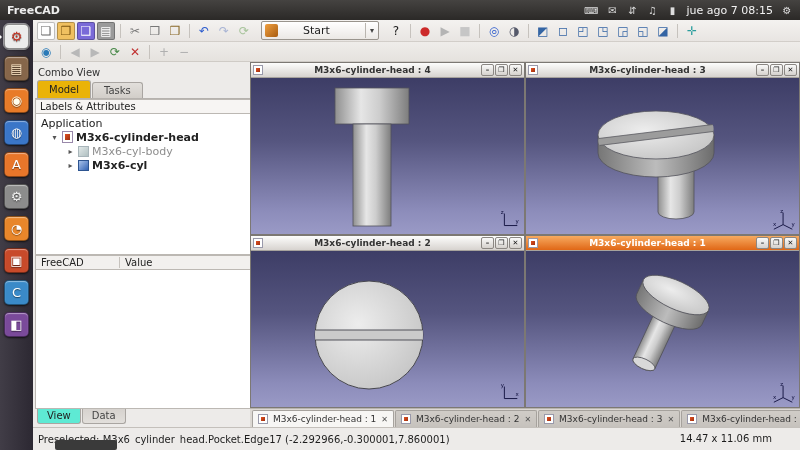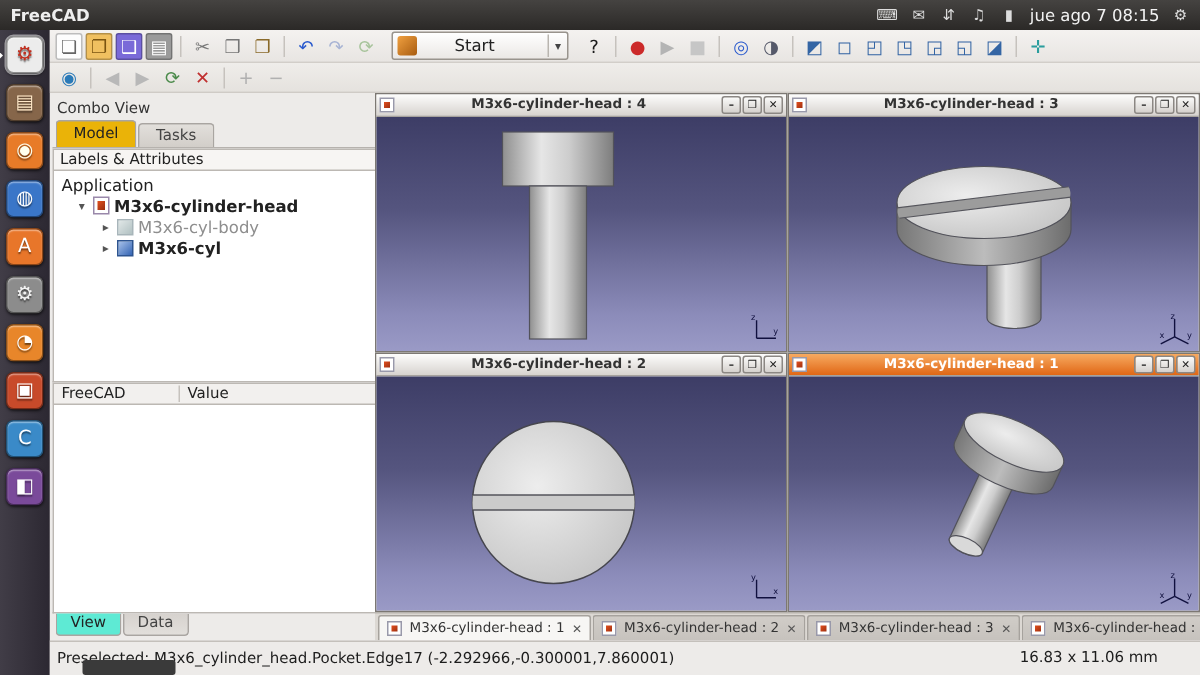--- a/index.html
+++ b/index.html
@@ -412,16 +412,16 @@
     </div>
     <div class="mtab">
       <span class="fcico"></span>
       <span>M3x6-cylinder-head : 4</span>
 
     </div>
   </div>
 
   <div id="statusbar">
     <span id="status-msg">Preselected: M3x6_cylinder_head.Pocket.Edge17 (-2.292966,-0.300001,7.860001)</span>
-    <span id="dims">16.83 x 11.06 mm</span>
+    <span id="dims">14.47 x 11.06 mm</span>
   </div>
   <div id="osd"></div>
 </div>
 
 </body></html>

